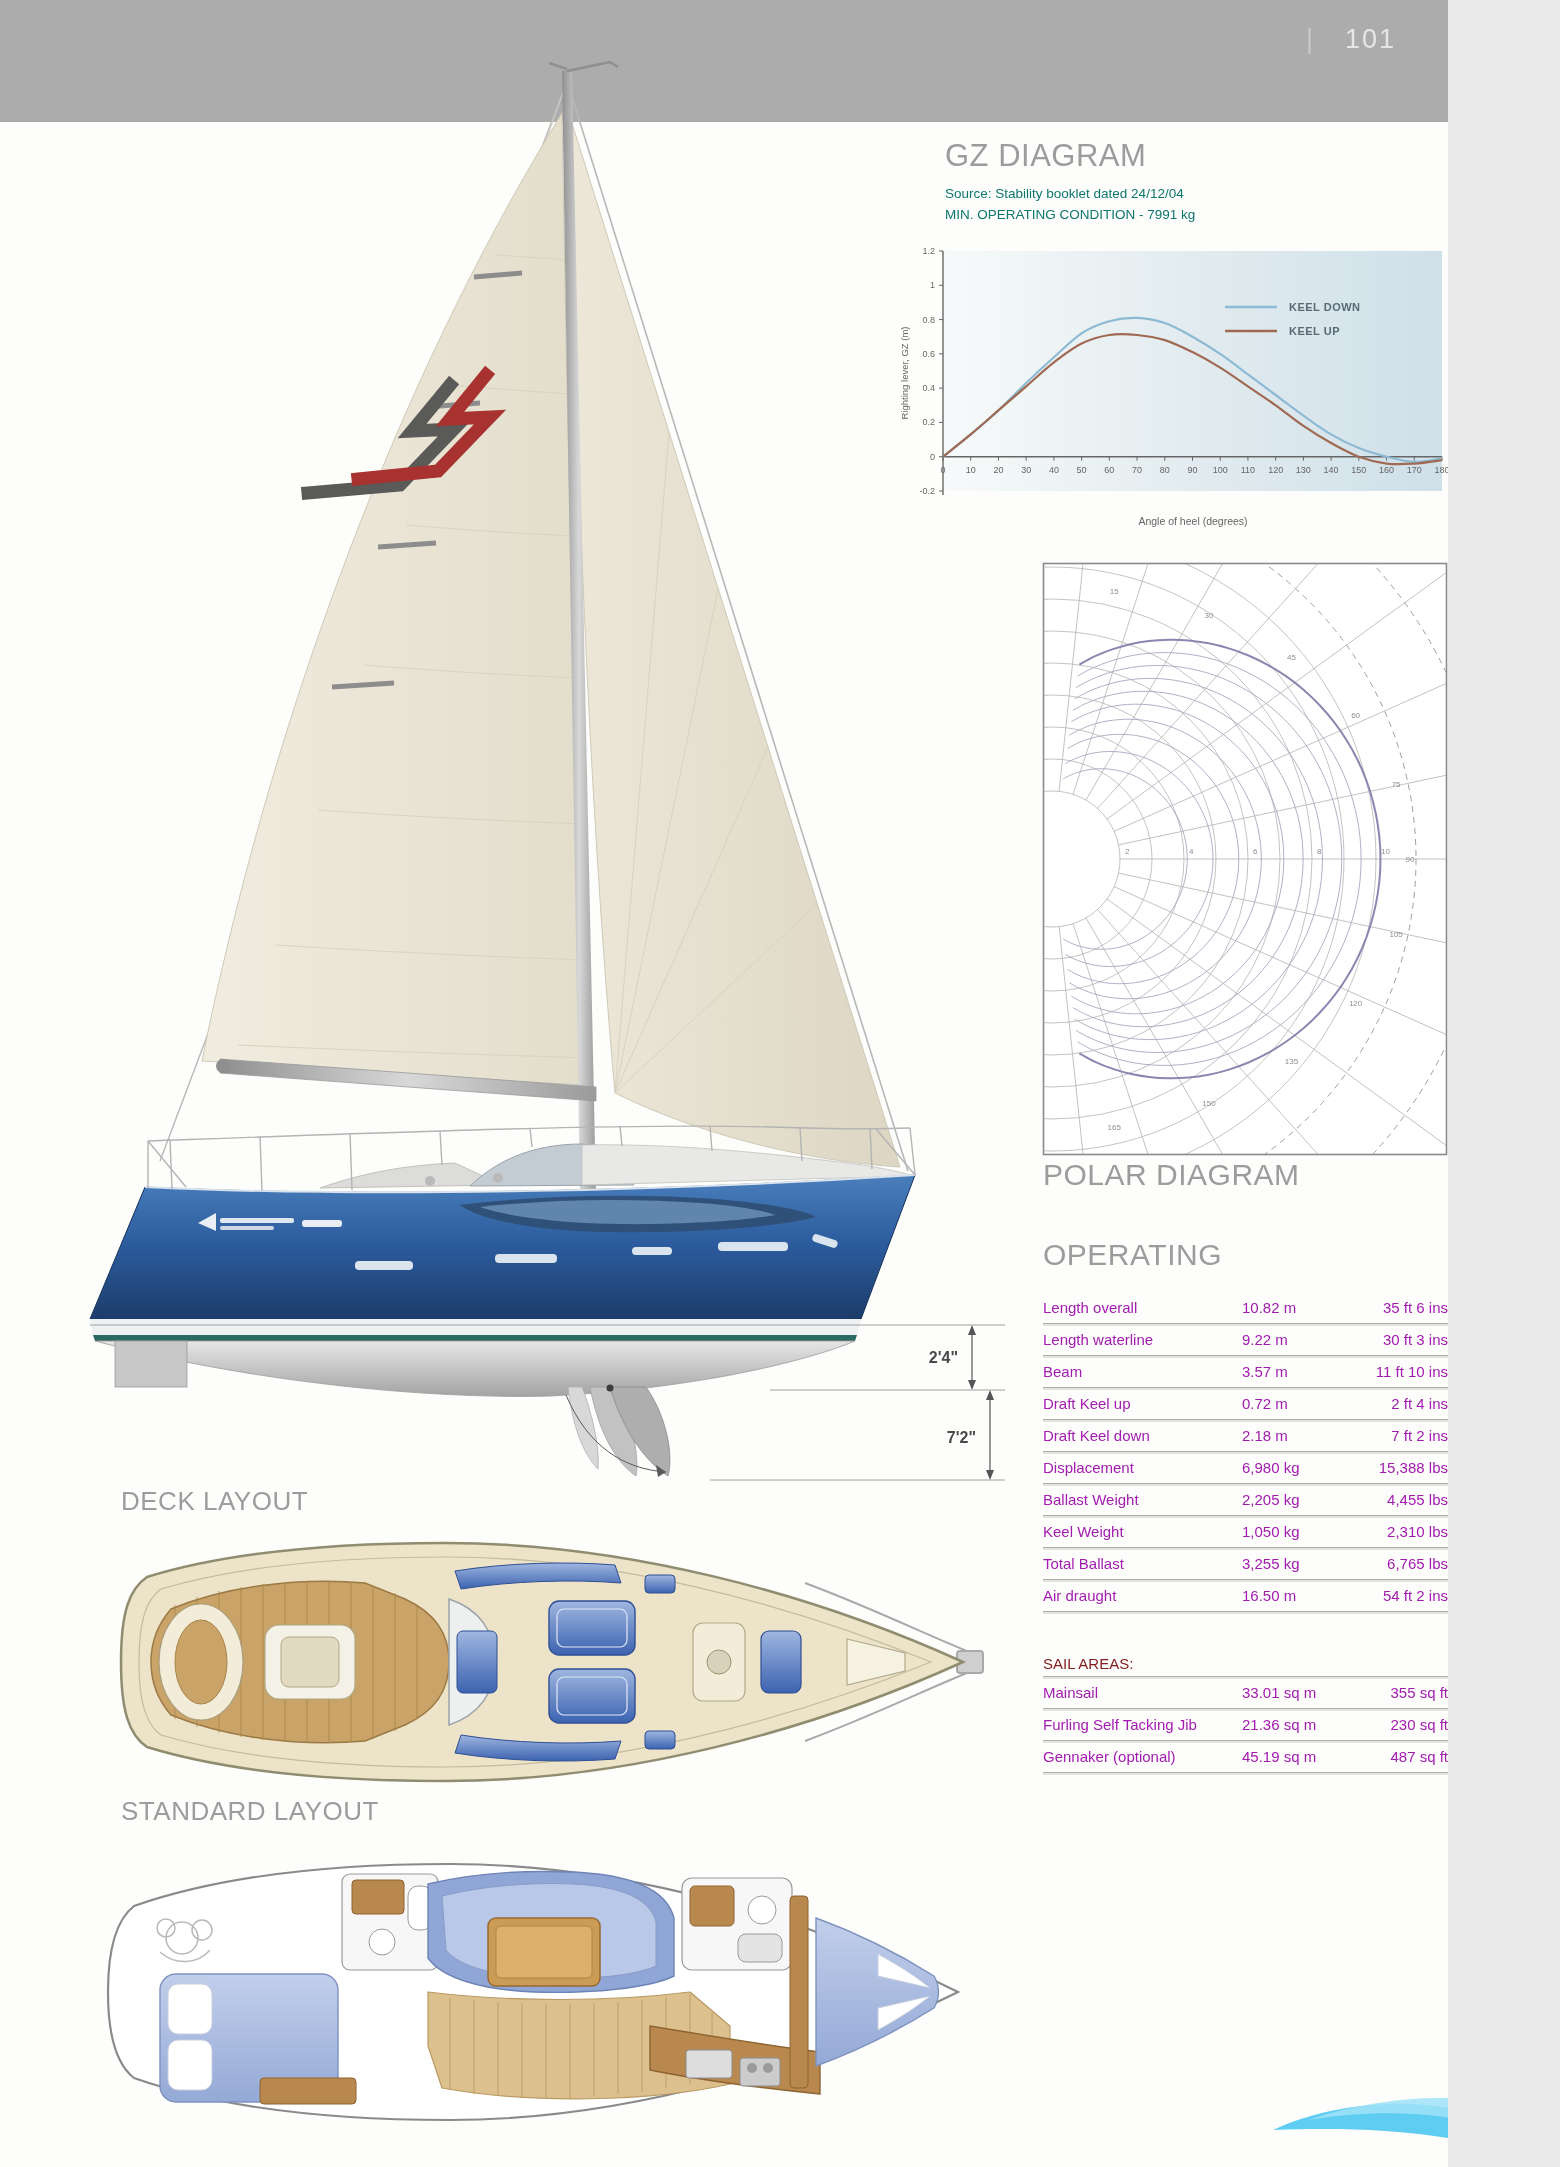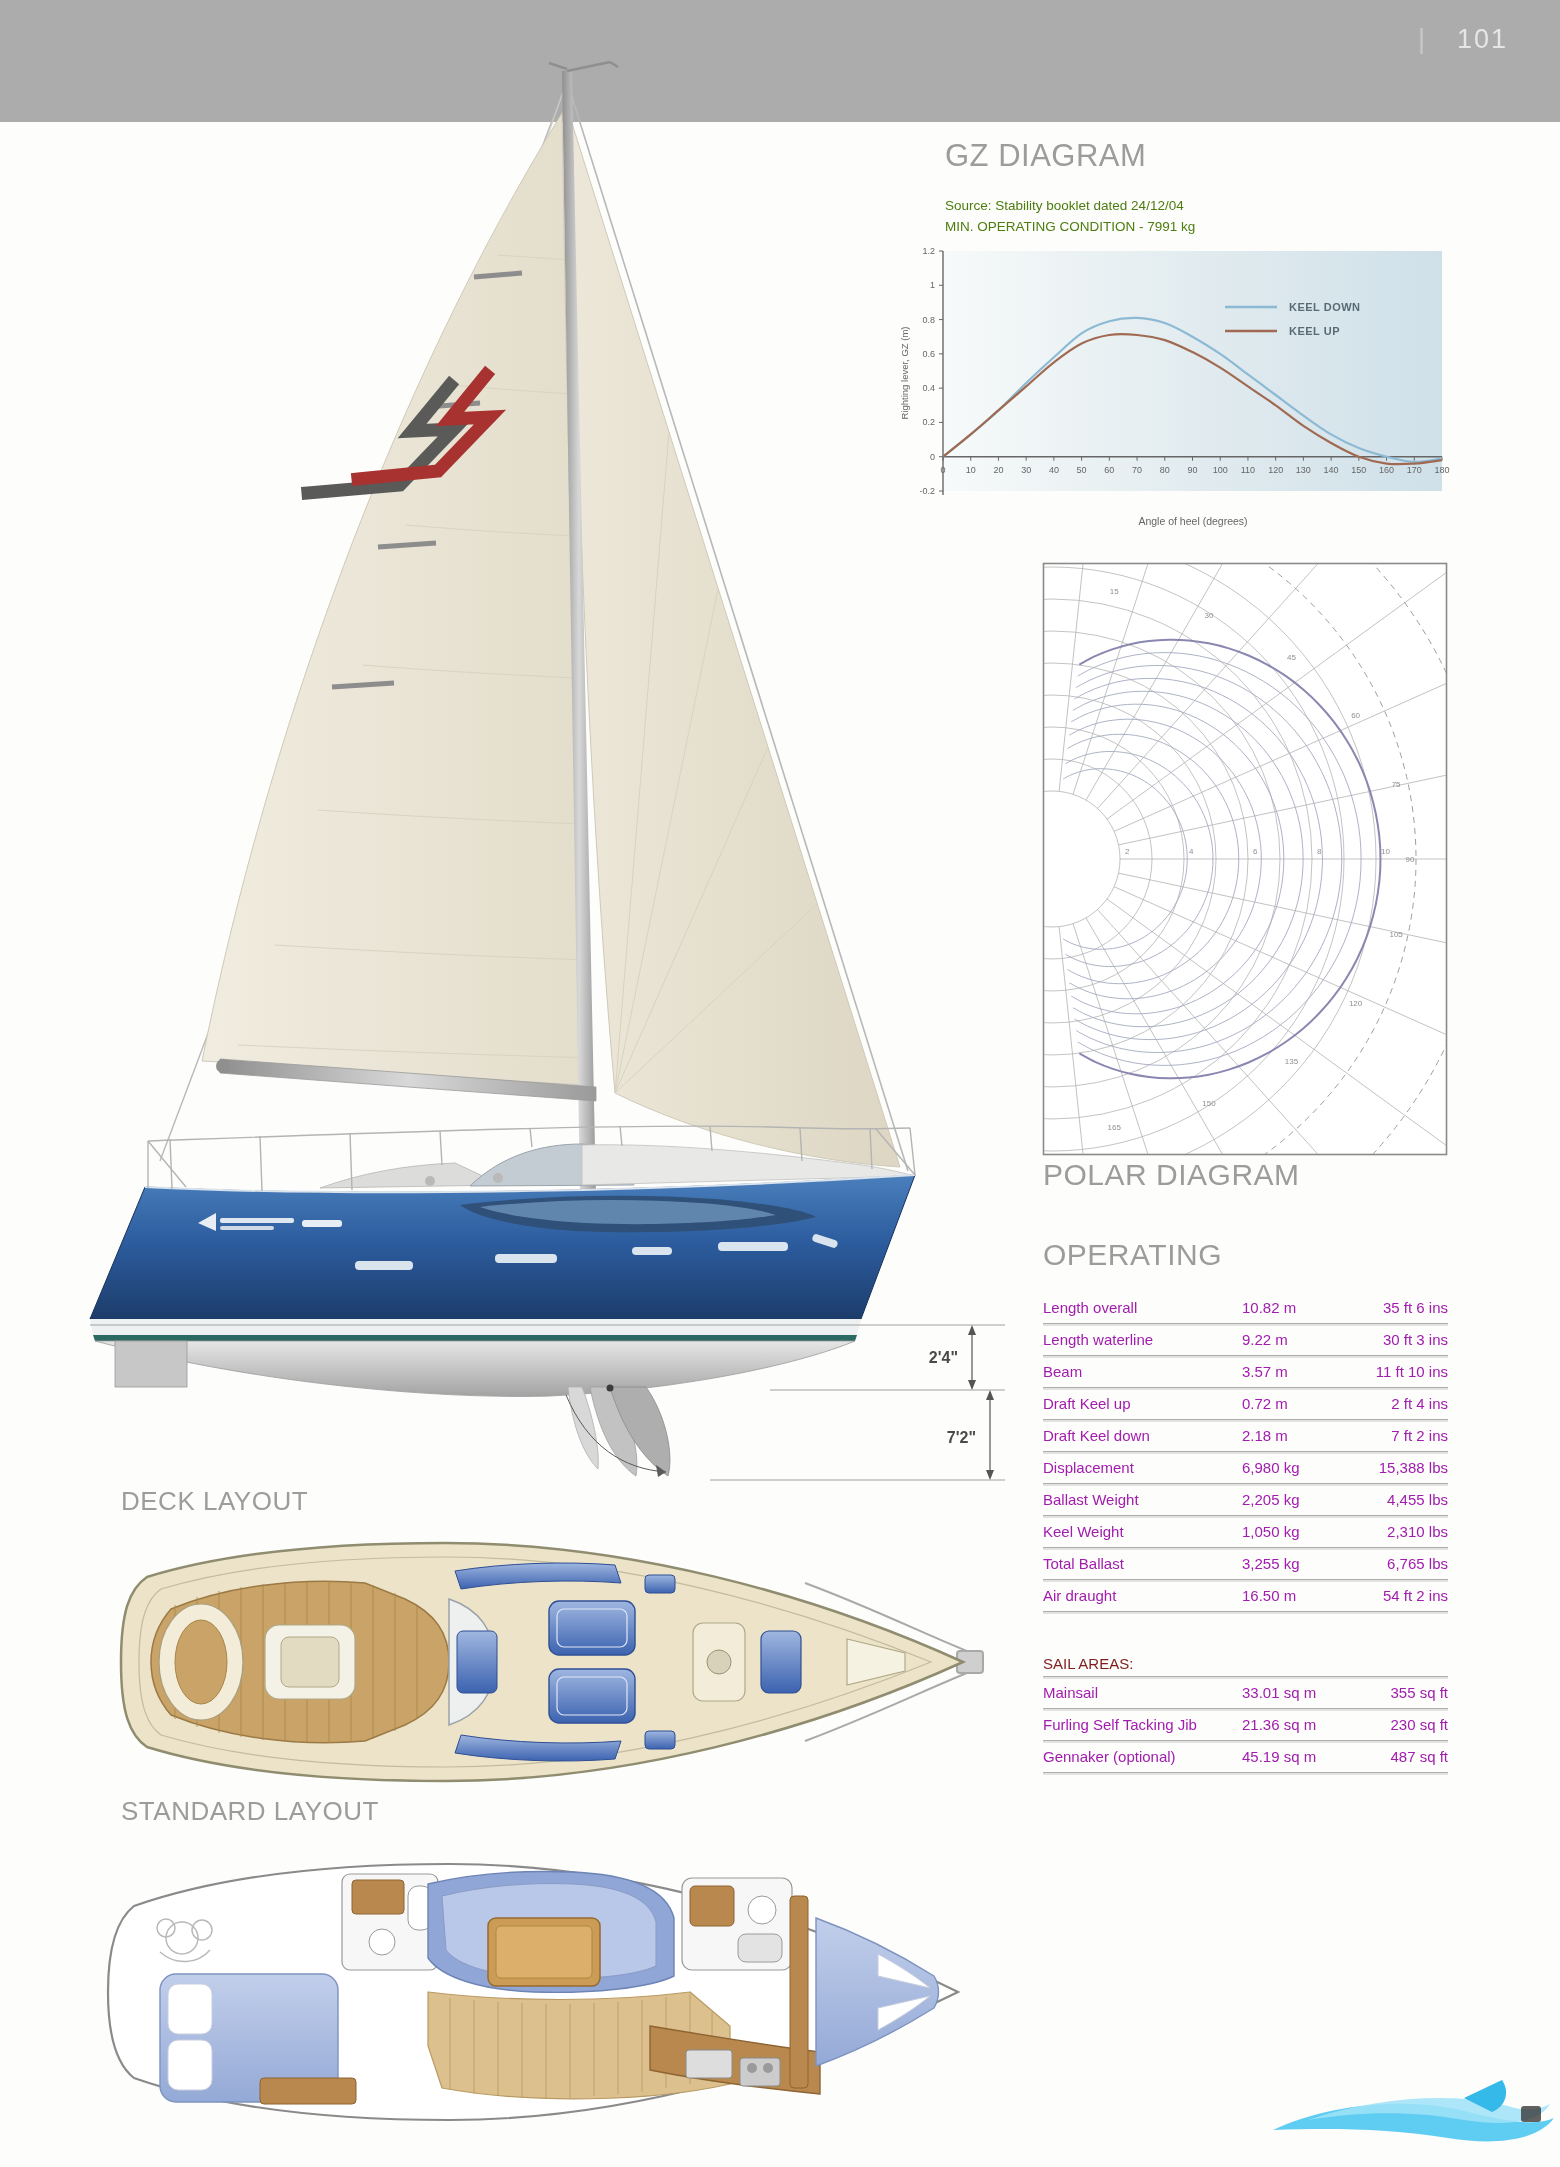--- a/index.html
+++ b/index.html
@@ -1,28 +1,28 @@
 <!DOCTYPE html>
 <html><head>
 <meta charset="utf-8">
 <style>
   html,body{margin:0;padding:0;background:#e9e9e9;}
-  .page{position:relative;width:1560px;height:2167px;background:#fdfdfb;overflow:hidden;
+  .page{position:relative;width:1448px;height:2167px;background:#fdfdfb;overflow:hidden;
         font-family:"Liberation Sans",sans-serif;}
   .abs{position:absolute;}
   .header-bar{left:0;top:0;width:1560px;height:122px;background:#acacac;}
   .page-num{right:52px;top:24px;font-size:27px;color:#e6e6e6;letter-spacing:2px;}
   .page-num .sep{color:#c9c9c9;margin-right:30px;font-weight:400;}
   .sec-title{color:#9c9c9c;font-weight:500;letter-spacing:0.5px;}
   .t-gz{left:945px;top:138px;font-size:31px;}
   .t-polar{left:1043px;top:1158px;font-size:30px;}
   .t-dim{left:1043px;top:1238px;font-size:30px;}
   .t-deck{left:121px;top:1486px;font-size:26px;}
   .t-std{left:121px;top:1796px;font-size:26px;}
-  .gz-source{left:945px;top:196px;font-size:13.5px;color:#4d7c0f;line-height:1.55;}
+  .gz-source{left:945px;top:184px;font-size:13.5px;color:#0f766e;line-height:1.55;}
   .dim-table{left:1043px;top:1292px;width:405px;}
   .dim-row{display:flex;align-items:center;height:31px;border-bottom:1px solid #aeaeae;
            box-shadow:0 2px 0 #e2e2e0;font-size:15px;color:#a21caf;}
   .dim-row .c-label{flex:1 1 auto;}
   .dim-row .c-metric{width:108px;flex:0 0 auto;}
   .dim-row .c-imp{width:98px;flex:0 0 auto;text-align:right;}
   .sail-heading{display:flex;align-items:flex-end;height:34px;border-bottom:1px solid #aeaeae;
            box-shadow:0 2px 0 #e2e2e0;font-size:15px;color:#7f1d1d;padding-bottom:4px;margin-top:26px;}
   .polar-box{left:1042px;top:562px;}
   .gz-chart{left:895px;top:233px;}

